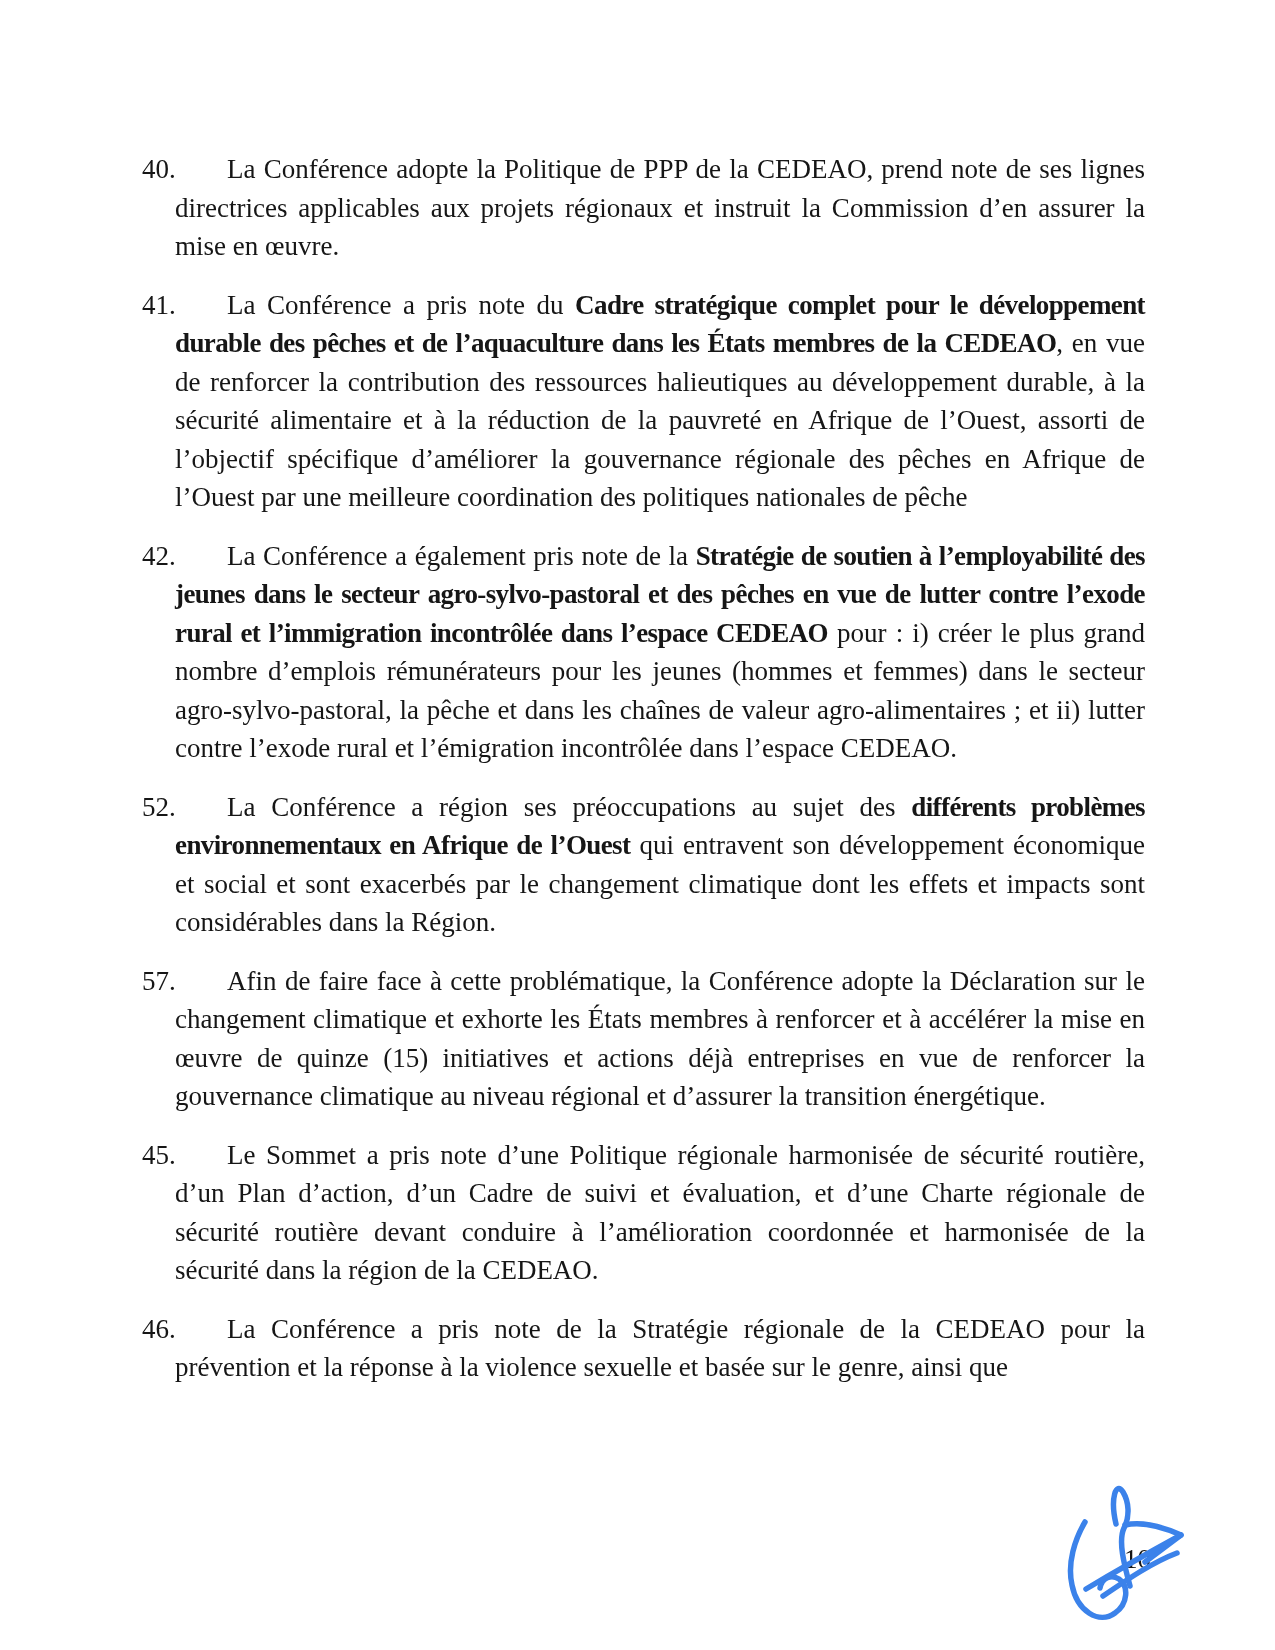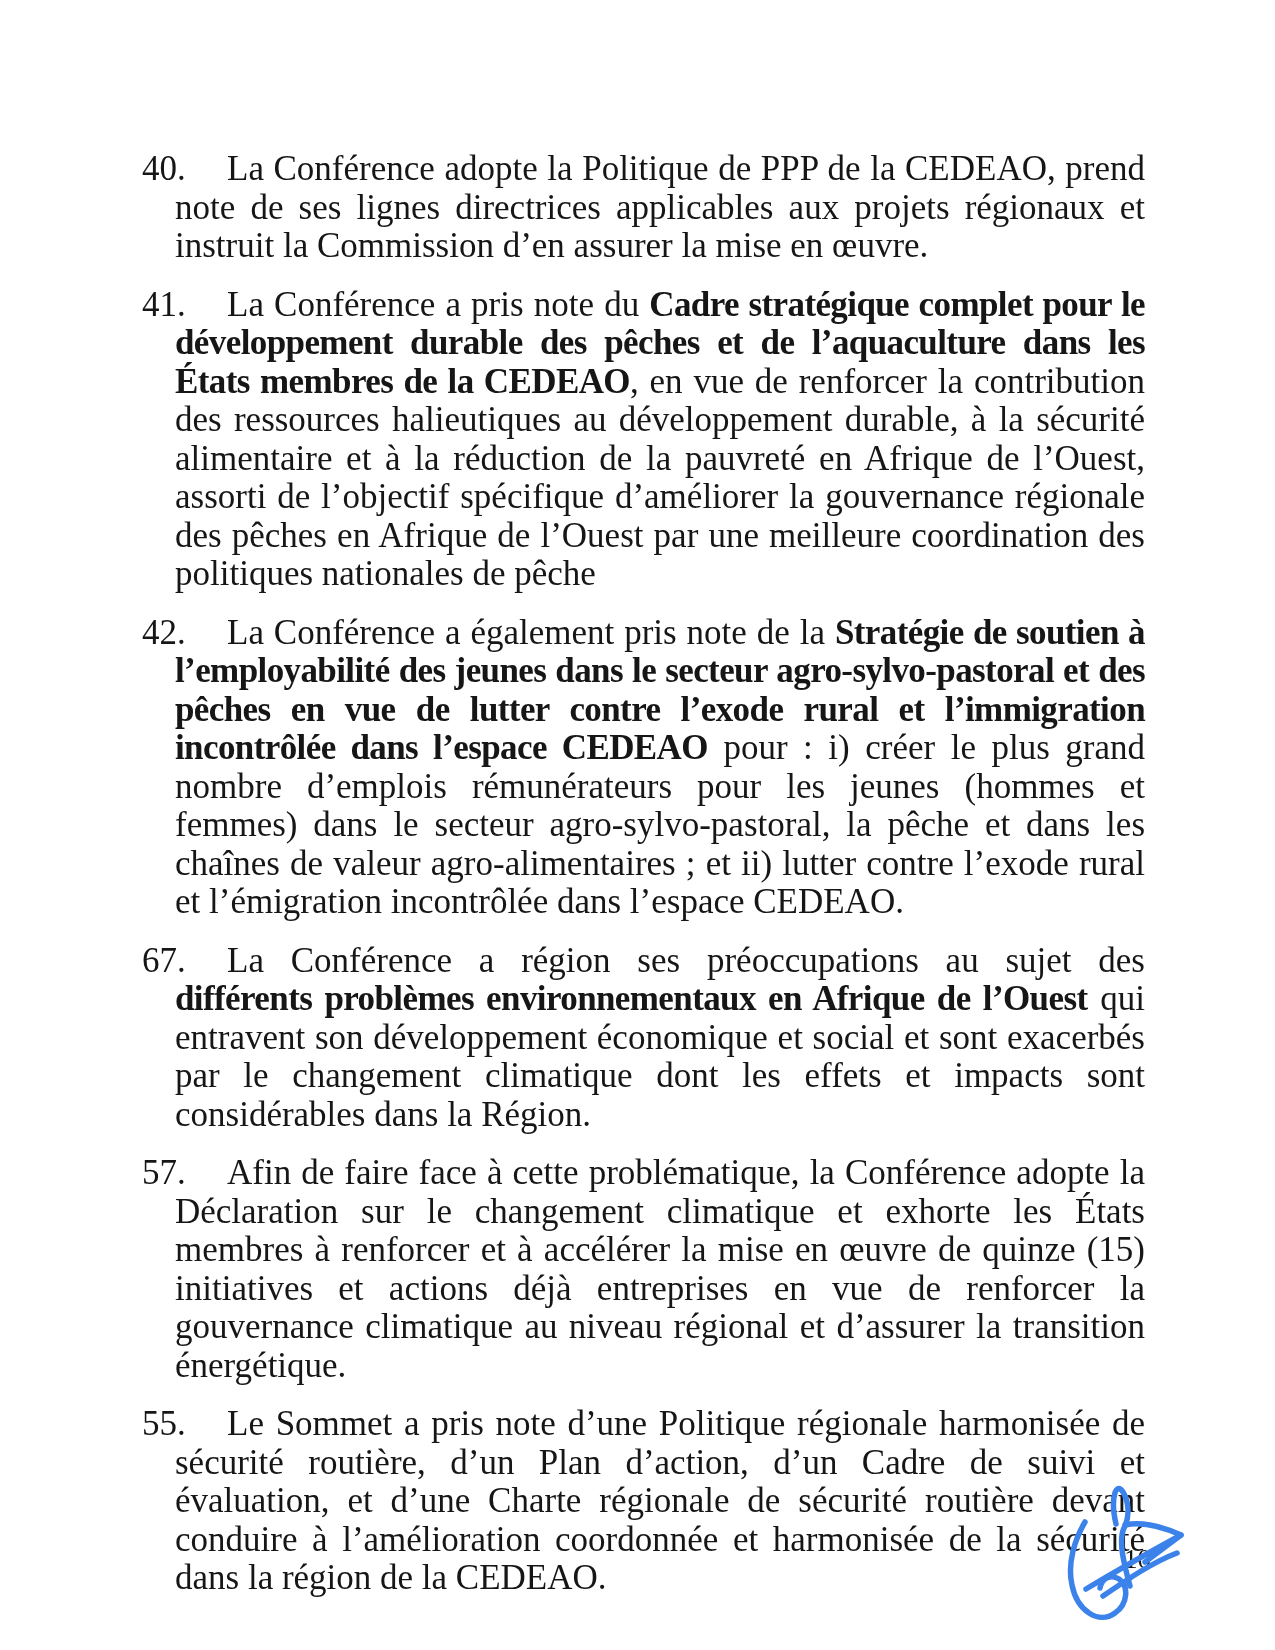--- a/index.html
+++ b/index.html
@@ -11,21 +11,21 @@
     position: relative;
     overflow: hidden;
   }
   .content {
     position: absolute;
     left: 175px; top: 150px;
     width: 970px;
   }
   .para {
     position: relative;
-    font-size: 35px;
+    font-size: 27px;
     line-height: 38.5px;
     text-align: justify;
     text-indent: 52px;
     margin: 0 0 20px 0;
   }
   .para .num {
     position: absolute;
     left: -33px; top: 0;
     text-indent: 0;
   }
@@ -57,31 +57,34 @@
 
   <div class="para">
     <span class="num">41.</span><span>La Conférence a pris note du </span><span class="b">Cadre stratégique complet pour le développement durable des pêches et de l’aquaculture dans les États membres de la CEDEAO</span><span>, en vue de renforcer la contribution des ressources halieutiques au développement durable, à la sécurité alimentaire et à la réduction de la pauvreté en Afrique de l’Ouest, assorti de l’objectif spécifique d’améliorer la gouvernance régionale des pêches en Afrique de l’Ouest par une meilleure coordination des politiques nationales de pêche</span>
   </div>
 
   <div class="para">
     <span class="num">42.</span><span>La Conférence a également pris note de la </span><span class="b">Stratégie de soutien à l’employabilité des jeunes dans le secteur agro-sylvo-pastoral et des pêches en vue de lutter contre l’exode rural et l’immigration incontrôlée dans l’espace CEDEAO</span><span> pour : i) créer le plus grand nombre d’emplois rémunérateurs pour les jeunes (hommes et femmes) dans le secteur agro-sylvo-pastoral, la pêche et dans les chaînes de valeur agro-alimentaires ; et ii) lutter contre l’exode rural et l’émigration incontrôlée dans l’espace CEDEAO.</span>
   </div>
 
   <div class="para">
-    <span class="num">67.</span><span>La Conférence a région ses préoccupations au sujet des </span><span class="b">différents problèmes environnementaux en Afrique de l’Ouest</span><span> qui entravent son développement économique et social et sont exacerbés par le changement climatique dont les effets et impacts sont considérables dans la Région.</span>
+    <span class="num">52.</span><span>La Conférence a région ses préoccupations au sujet des </span><span class="b">différents problèmes environnementaux en Afrique de l’Ouest</span><span> qui entravent son développement économique et social et sont exacerbés par le changement climatique dont les effets et impacts sont considérables dans la Région.</span>
   </div>
 
   <div class="para">
     <span class="num">57.</span><span>Afin de faire face à cette problématique, la Conférence adopte la Déclaration sur le changement climatique et exhorte les États membres à renforcer et à accélérer la mise en œuvre de quinze (15) initiatives et actions déjà entreprises en vue de renforcer la gouvernance climatique au niveau régional et d’assurer la transition énergétique.</span>
   </div>
 
   <div class="para">
-    <span class="num">55.</span><span>Le Sommet a pris note d’une Politique régionale harmonisée de sécurité routière, d’un Plan d’action, d’un Cadre de suivi et évaluation, et d’une Charte régionale de sécurité routière devant conduire à l’amélioration coordonnée et harmonisée de la sécurité dans la région de la CEDEAO.</span>
+    <span class="num">45.</span><span>Le Sommet a pris note d’une Politique régionale harmonisée de sécurité routière, d’un Plan d’action, d’un Cadre de suivi et évaluation, et d’une Charte régionale de sécurité routière devant conduire à l’amélioration coordonnée et harmonisée de la sécurité dans la région de la CEDEAO.</span>
   </div>
 
+  <div class="para">
+    <span class="num">46.</span><span>La Conférence a pris note de la Stratégie régionale de la CEDEAO pour la prévention et la réponse à la violence sexuelle et basée sur le genre, ainsi que</span>
+  </div>
 
 </div>
 
 <span class="page-number">10</span>
 
 <svg class="signature" viewBox="0 0 150 185" fill="none" stroke="#3b82ea" stroke-width="5.5" stroke-linecap="round" stroke-linejoin="round">
 
   <path d="M 45,60 C 35,77 27,101 32,123 C 37,149 59,163 75,151 C 88,142 89,124 79,117 C 71,112 62,116 60,126"></path>
 
   <path d="M 76,62 C 70,36 76,19 83,30 C 89,40 90,54 84,66 C 78,79 84,102 90,124"></path>

